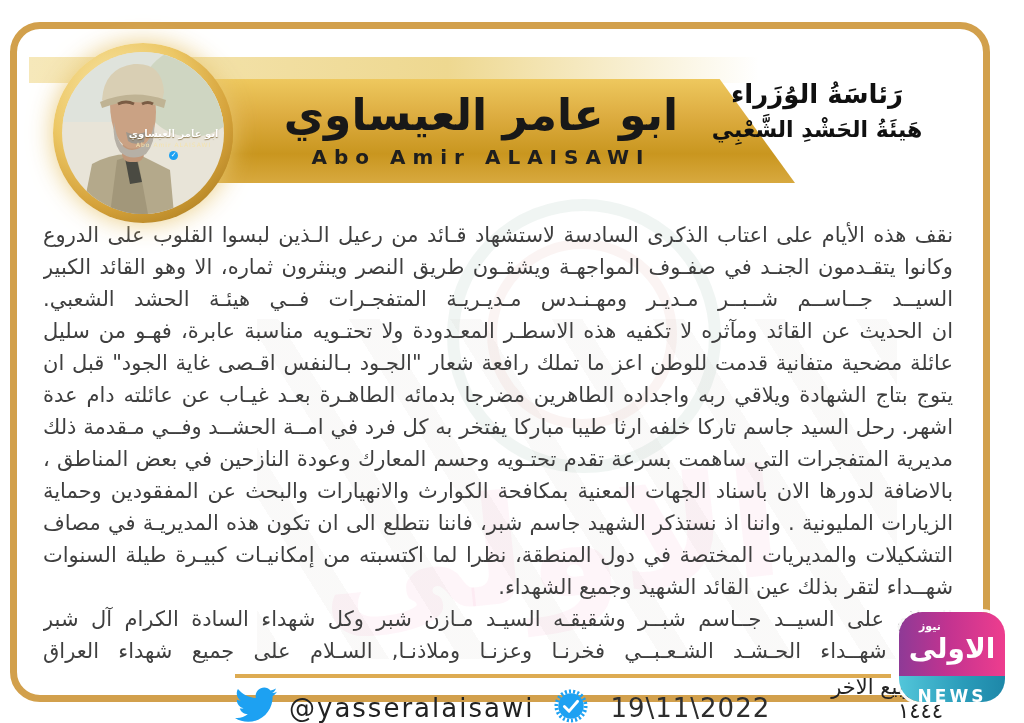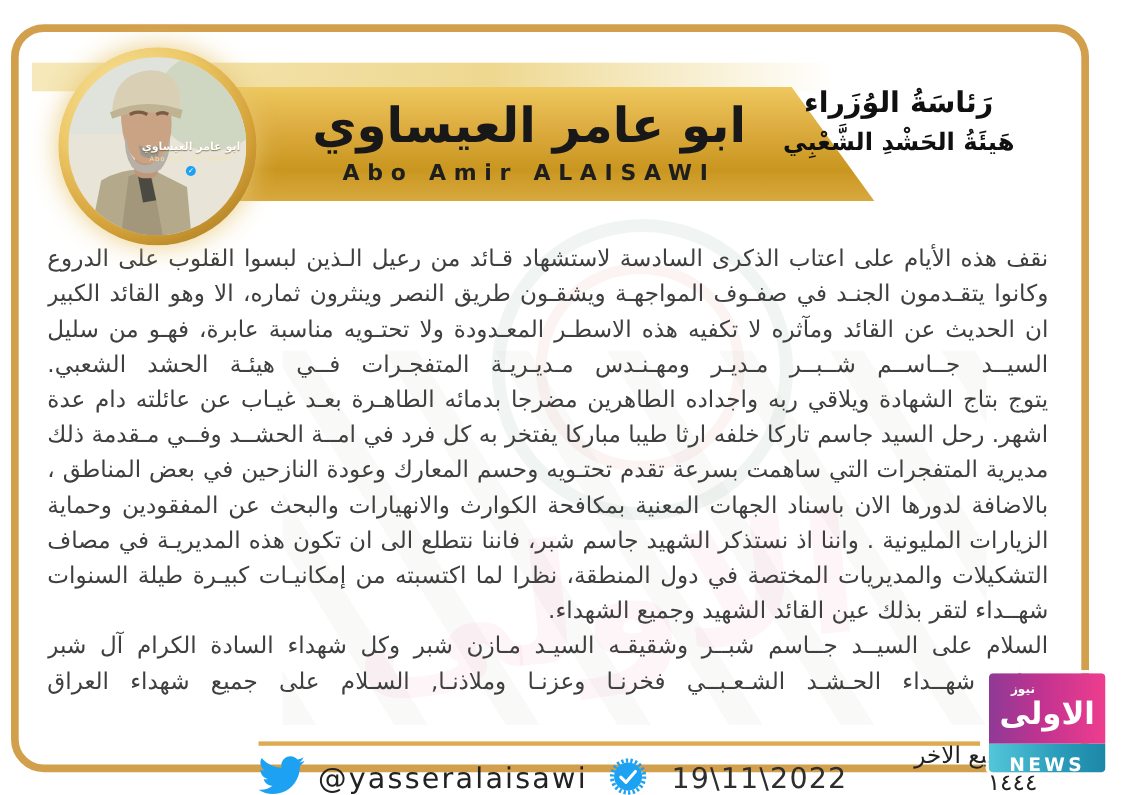--- a/index.html
+++ b/index.html
@@ -60,21 +60,21 @@
   .footer{position:absolute;left:218px;right:40px;top:654px;height:40px;z-index:4;
           display:flex;align-items:flex-end;}
   .tw-bird{width:42px;height:36px;flex:none;}
   .handle{font-size:26px;letter-spacing:2px;color:#222222;margin-left:12px;}
   .badge{width:34px;height:34px;flex:none;margin-left:20px;}
   .date-greg{font-size:26px;color:#2e2e2e;margin-left:22px;direction:ltr;unicode-bidi:isolate;letter-spacing:1px;}
   .date-hijri{font-size:21px;color:#222222;margin-left:28px;direction:rtl;unicode-bidi:isolate;}
 
   
   .news-logo{position:absolute;left:882px;top:583px;width:106px;height:90px;z-index:6;
-             border-radius:4px;overflow:hidden;box-shadow:0 0 0 3px rgba(255,255,255,0.95);}
+             border-radius:23px;overflow:hidden;box-shadow:0 0 0 3px rgba(255,255,255,0.95);}
   .news-top{position:relative;width:100%;height:64px;
             background:linear-gradient(90deg,#8e3a96 0%,#c13390 45%,#ee3d8e 100%);}
   .news-ar-small{position:absolute;top:8px;left:20px;font-size:11px;font-weight:bold;color:#ffffff;direction:rtl;}
   .news-ar-big{position:absolute;top:20px;left:0;width:100%;text-align:center;
                font-size:28px;font-weight:bold;color:#ffffff;direction:rtl;line-height:1.2;}
   .news-strip{width:100%;height:40px;display:flex;align-items:center;justify-content:center;
               background:linear-gradient(90deg,#53c6da 0%,#2a9cba 60%,#1e87a8 100%);
               color:#ffffff;font-weight:bold;font-size:17px;letter-spacing:3px;}
 </style>
 </head>
@@ -129,22 +129,23 @@
       <div class="coin-caption">
         <div class="coin-name-ar">ابو عامر العيساوي</div>
         <div class="coin-name-en">Abo Amir ALAISAWI</div>
         <div class="coin-verified">✓</div>
       </div>
     </div>
 
     <div class="body-text">
         <div class="text-line">نقف هذه الأيام على اعتاب الذكرى السادسة لاستشهاد قـائد من رعيل الـذين لبسوا القلوب على الدروع</div>
         <div class="text-line">وكانوا يتقـدمون الجنـد في صفـوف المواجهـة ويشقـون طريق النصر وينثرون ثماره، الا وهو القائد الكبير</div>
+        <div class="text-line">السيــد جــاســم شــبــر مـديـر ومهـنـدس مـديـريـة المتفجـرات فــي هيئـة الحشد الشعبي.</div>
         <div class="text-line">ان الحديث عن القائد ومآثره لا تكفيه هذه الاسطـر المعـدودة ولا تحتـويه مناسبة عابرة، فهـو من سليل</div>
-        <div class="text-line">السيــد جــاســم شــبــر مـديـر ومهـنـدس مـديـريـة المتفجـرات فــي هيئـة الحشد الشعبي.</div>
+        <div class="text-line">عائلة مضحية متفانية قدمت للوطن اعز ما تملك رافعة شعار "الجـود بـالنفس اقـصى غاية الجود" قبل ان</div>
         <div class="text-line">يتوج بتاج الشهادة ويلاقي ربه واجداده الطاهرين مضرجا بدمائه الطاهـرة بعـد غيـاب عن عائلته دام عدة</div>
         <div class="text-line">اشهر. رحل السيد جاسم تاركا خلفه ارثا طيبا مباركا يفتخر به كل فرد في امــة الحشــد وفــي مـقدمة ذلك</div>
         <div class="text-line">مديرية المتفجرات التي ساهمت بسرعة تقدم تحتـويه وحسم المعارك وعودة النازحين في بعض المناطق ،</div>
         <div class="text-line">بالاضافة لدورها الان باسناد الجهات المعنية بمكافحة الكوارث والانهيارات والبحث عن المفقودين وحماية</div>
         <div class="text-line">الزيارات المليونية . واننا اذ نستذكر الشهيد جاسم شبر، فاننا نتطلع الى ان تكون هذه المديريـة في مصاف</div>
         <div class="text-line">التشكيلات والمديريات المختصة في دول المنطقة، نظرا لما اكتسبته من إمكانيـات كبيـرة طيلة السنوات</div>
         <div class="text-line no-justify">شهــداء لتقر بذلك عين القائد الشهيد وجميع الشهداء.</div>
         <div class="text-line">السلام على السيــد جــاسم شبــر وشقيقـه السيـد مـازن شبر وكل شهداء السادة الكرام آل شبر</div>
         <div class="text-line">وعلى شهــداء الحـشـد الشـعـبــي فخرنـا وعزنـا وملاذنـا, السـلام على جميع شهداء العراق</div>
       </div>

